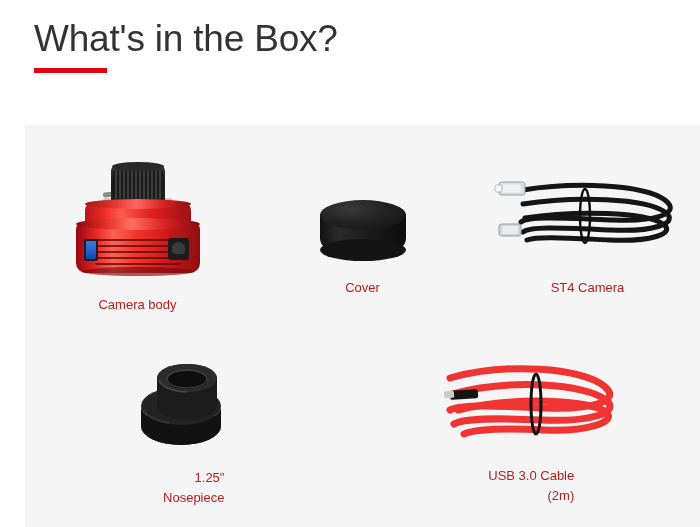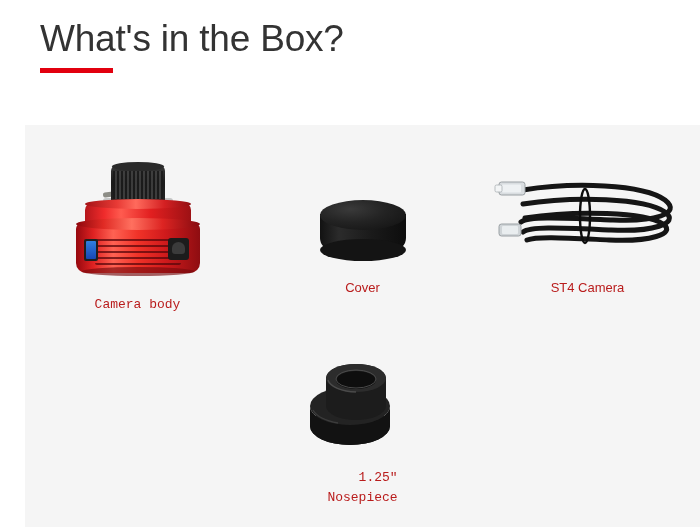--- a/index.html
+++ b/index.html
@@ -17,21 +17,21 @@
   .page {
     position: relative;
     width: 700px;
     height: 527px;
     background: #ffffff;
   }
 
   
   .header {
     position: absolute;
-    left: 40px;
+    left: 34px;
     top: 16px;
     width: 640px;
   }
   .page-title {
     font-size: 37px;
     line-height: 46px;
     font-weight: 400;
     color: #333333;
     letter-spacing: -0.2px;
     margin: 0;
@@ -83,21 +83,21 @@
   .art-tall { height: 130px; }
   .caption {
     margin-top: 10px;
     font-size: 13px;
     line-height: 20px;
     color: #b91c1c;
     text-align: right;
     font-weight: 400;
     white-space: pre-line;
   }
-  .caption-lower { margin-top: 18px; font-family: Liberation Mono, monospace; }
+  .caption-lower { margin-top: 18px; }
   .caption-mid { margin-top: 16px; }
 
   
   .camera {
     position: relative;
     width: 130px;
     height: 112px;
   }
   .cam-lens {
     position: absolute;
@@ -424,16 +424,38 @@
               <path d="M20,30 A30,14 0 0,0 48,42" fill="none" stroke="#5a5a5a" stroke-width="1.4" opacity=".7"></path>
               <path d="M5,60 A40,19 0 0,0 30,73" fill="none" stroke="#4d4d4d" stroke-width="1.4" opacity=".6"></path>
             </svg>
           </div>
         </div>
         <div class="caption caption-lower">1.25"
 Nosepiece</div>
       </div>
 
 
+      <div class="cell">
+        <div class="art art-tall">
+          <div class="usbc">
+            <svg width="190" height="102" viewBox="0 0 190 102">
+              <g fill="none" stroke="#f03434" stroke-width="7" stroke-linecap="round">
+                <path d="M14,30 C70,14 146,20 168,38 C188,54 152,62 108,60 C62,58 26,56 14,62"></path>
+                <path d="M16,46 C74,30 150,36 170,52 C186,66 150,74 106,72 C60,70 28,70 18,76"></path>
+                <path d="M22,62 C80,48 152,52 170,64 C182,74 150,84 108,82 C66,80 38,82 28,86"></path>
+              </g>
+              <g stroke="#121212" stroke-width="3" fill="none">
+                <ellipse cx="100" cy="56" rx="5" ry="30"></ellipse>
+              </g>
+              <g>
+                <rect x="14" y="42" width="28" height="9" rx="2" fill="#141414" transform="rotate(-4 28 46)"></rect>
+                <rect x="8" y="43" width="10" height="7" rx="1.5" fill="#c9ccce" transform="rotate(-4 13 46)"></rect>
+              </g>
+            </svg>
+          </div>
+        </div>
+        <div class="caption caption-mid">USB 3.0 Cable
+(2m)</div>
+      </div>
     </div>
 
   </div>
 </div>
 
 </body></html>

